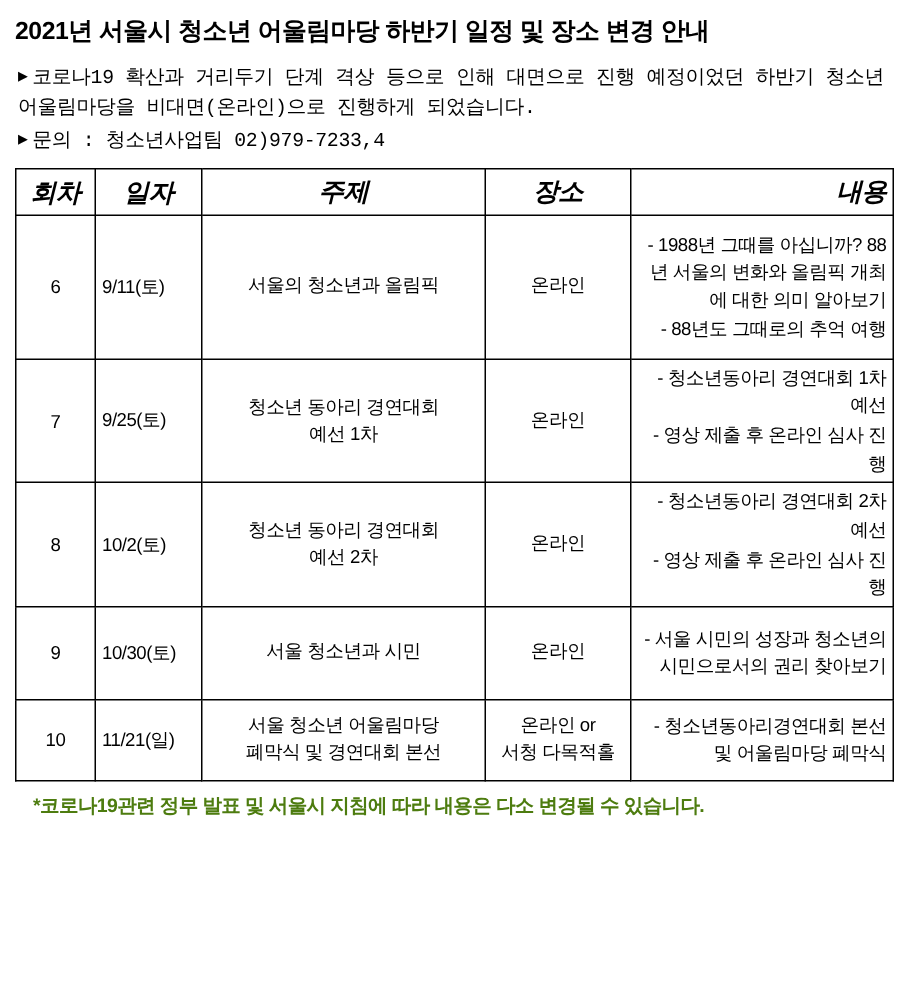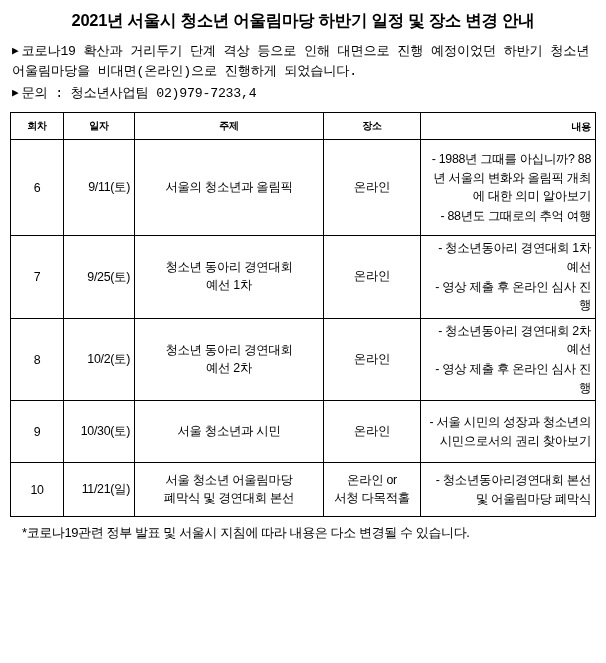--- a/index.html
+++ b/index.html
@@ -15,21 +15,20 @@
     overflow: hidden;
   }
   .page {
     position: relative;
     width: 606px;
     height: 663px;
     box-sizing: border-box;
     padding: 8px 10px 4px 10px;
   }
   .title {
-    text-align: center;
     font-size: 16.5px;
     font-weight: bold;
     letter-spacing: -0.3px;
     margin: 2px 0 10px 0;
     white-space: nowrap;
   }
   .intro {
     font-size: 13.2px;
     line-height: 1.55;
     letter-spacing: -0.2px;
@@ -55,33 +54,34 @@
     border: 1px solid #000000;
     padding: 2px 4px;
     font-size: 12.4px;
     letter-spacing: -0.3px;
     vertical-align: middle;
   }
   table.sched th {
     text-align: center;
     font-weight: bold;
     height: 22px;
-    font-size: 10px;
+    font-size: 17px;
+    font-style: italic;
   }
   .c-round { width: 44px; text-align: center; }
-  .c-date { width: 62px; text-align: right; font-size: 11.6px; }
+  .c-date { width: 62px; text-align: left; font-size: 11.6px; }
   .c-topic { width: 180px; text-align: center; line-height: 1.45; }
   .c-place { width: 88px; text-align: center; line-height: 1.45; }
   .c-content { text-align: right; line-height: 1.5; }
   .c-content div { margin: 1px 0; }
   .footer {
     margin-top: 7px;
     font-size: 13px;
-    font-weight: normal;
-    color: #000000;
+    font-weight: bold;
+    color: #4d7c0f;
     letter-spacing: -0.4px;
     text-align: left;
     padding-left: 12px;
   }
 </style>
 </head>
 <body>
 
 <div class="page">
 

